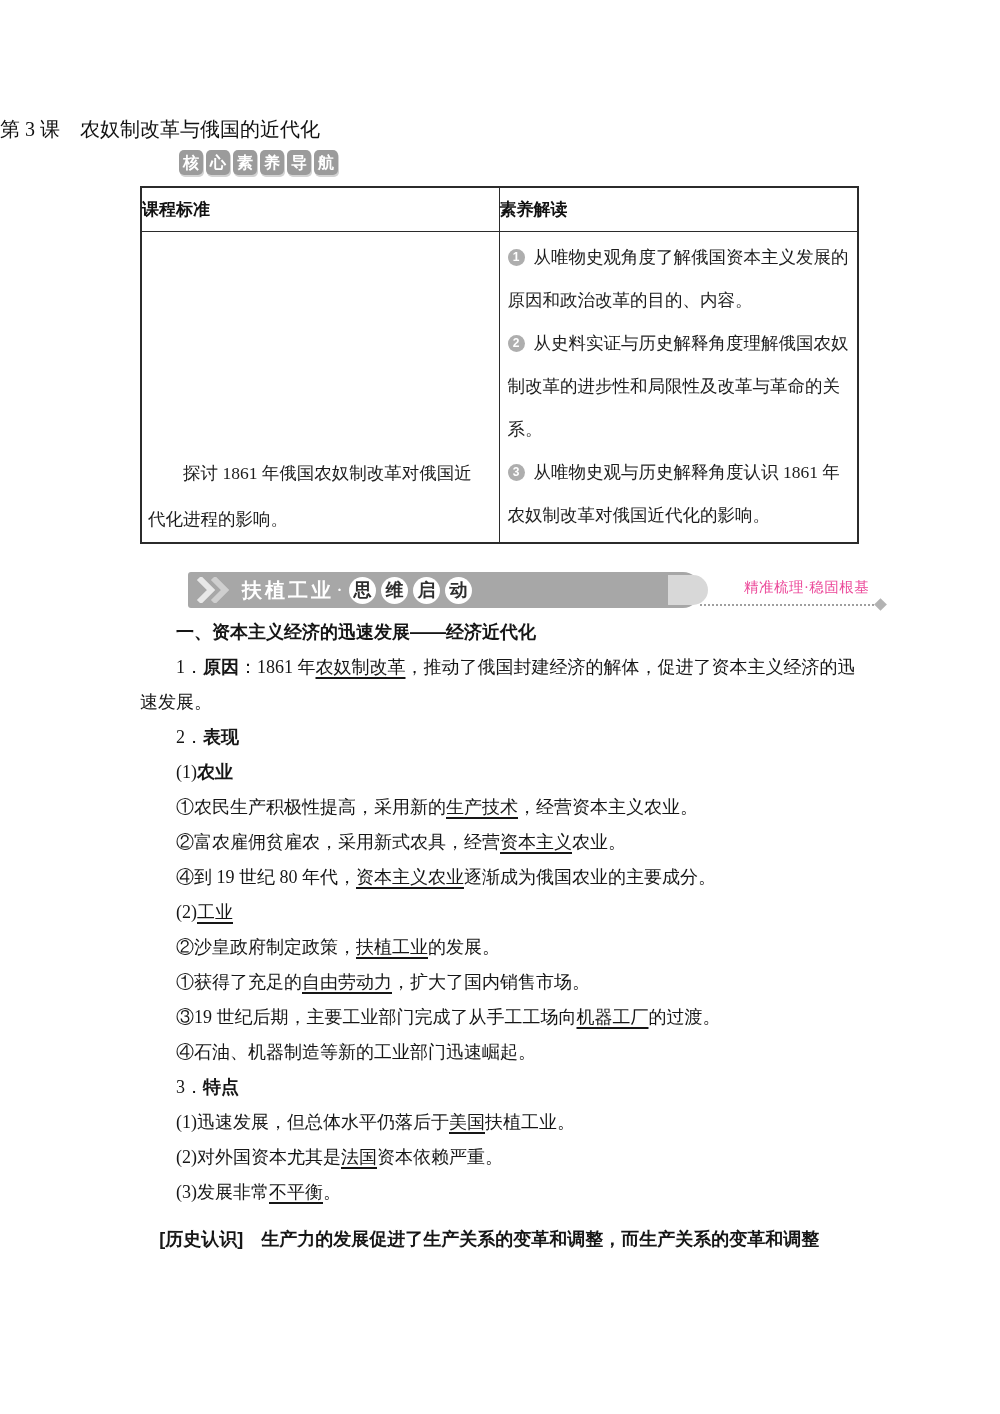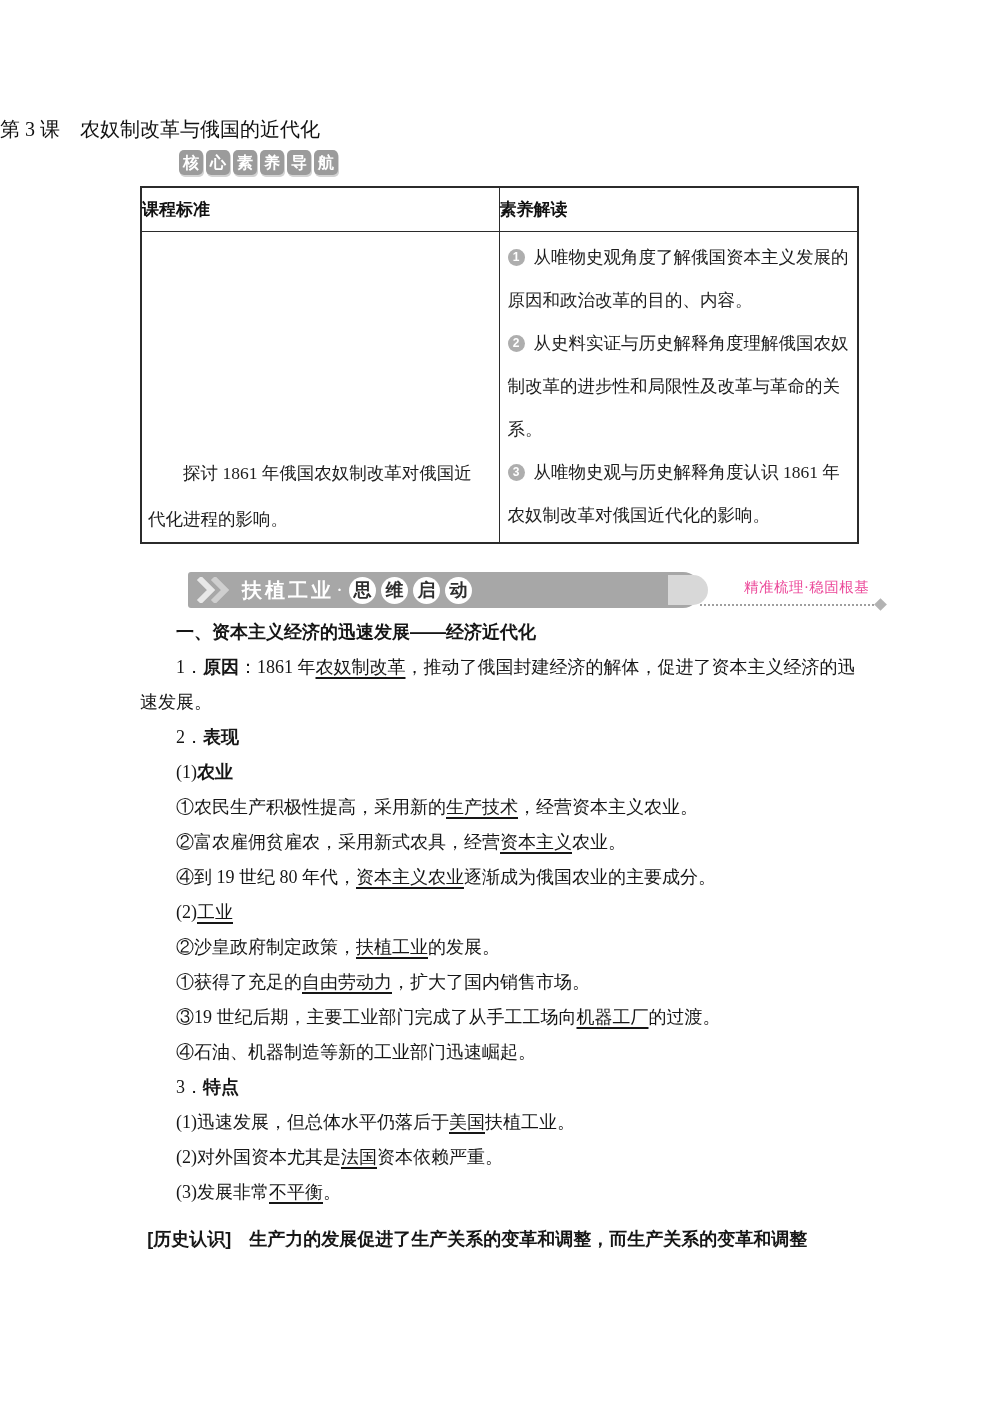--- a/index.html
+++ b/index.html
@@ -81,21 +81,21 @@
     background:#b3b3b3; transform:rotate(45deg);
   }
 
   
   .content { position:absolute; left:140px; top:615px; width:724px; font-size:18px; color:#161616; }
   .line { line-height:35px; }
   .line.h1, .line.p { text-indent:2em; }
   .line.cont { text-indent:0; }
   .line.note {
     margin-top:12px; text-indent:0.4em;
-    font-family:"Liberation Sans", sans-serif; font-weight:700;
+    font-family:"Liberation Sans", sans-serif; font-weight:700;margin-left:12px;
   }
   .b { font-family:"Liberation Sans", sans-serif; font-weight:700; }
   .u { text-decoration:underline; text-underline-offset:4px; text-decoration-thickness:1.5px; }
 </style>
 </head>
 <body>
 
 <div class="doc-title">第 3 课　农奴制改革与俄国的近代化</div>
 
 <div class="badge">

